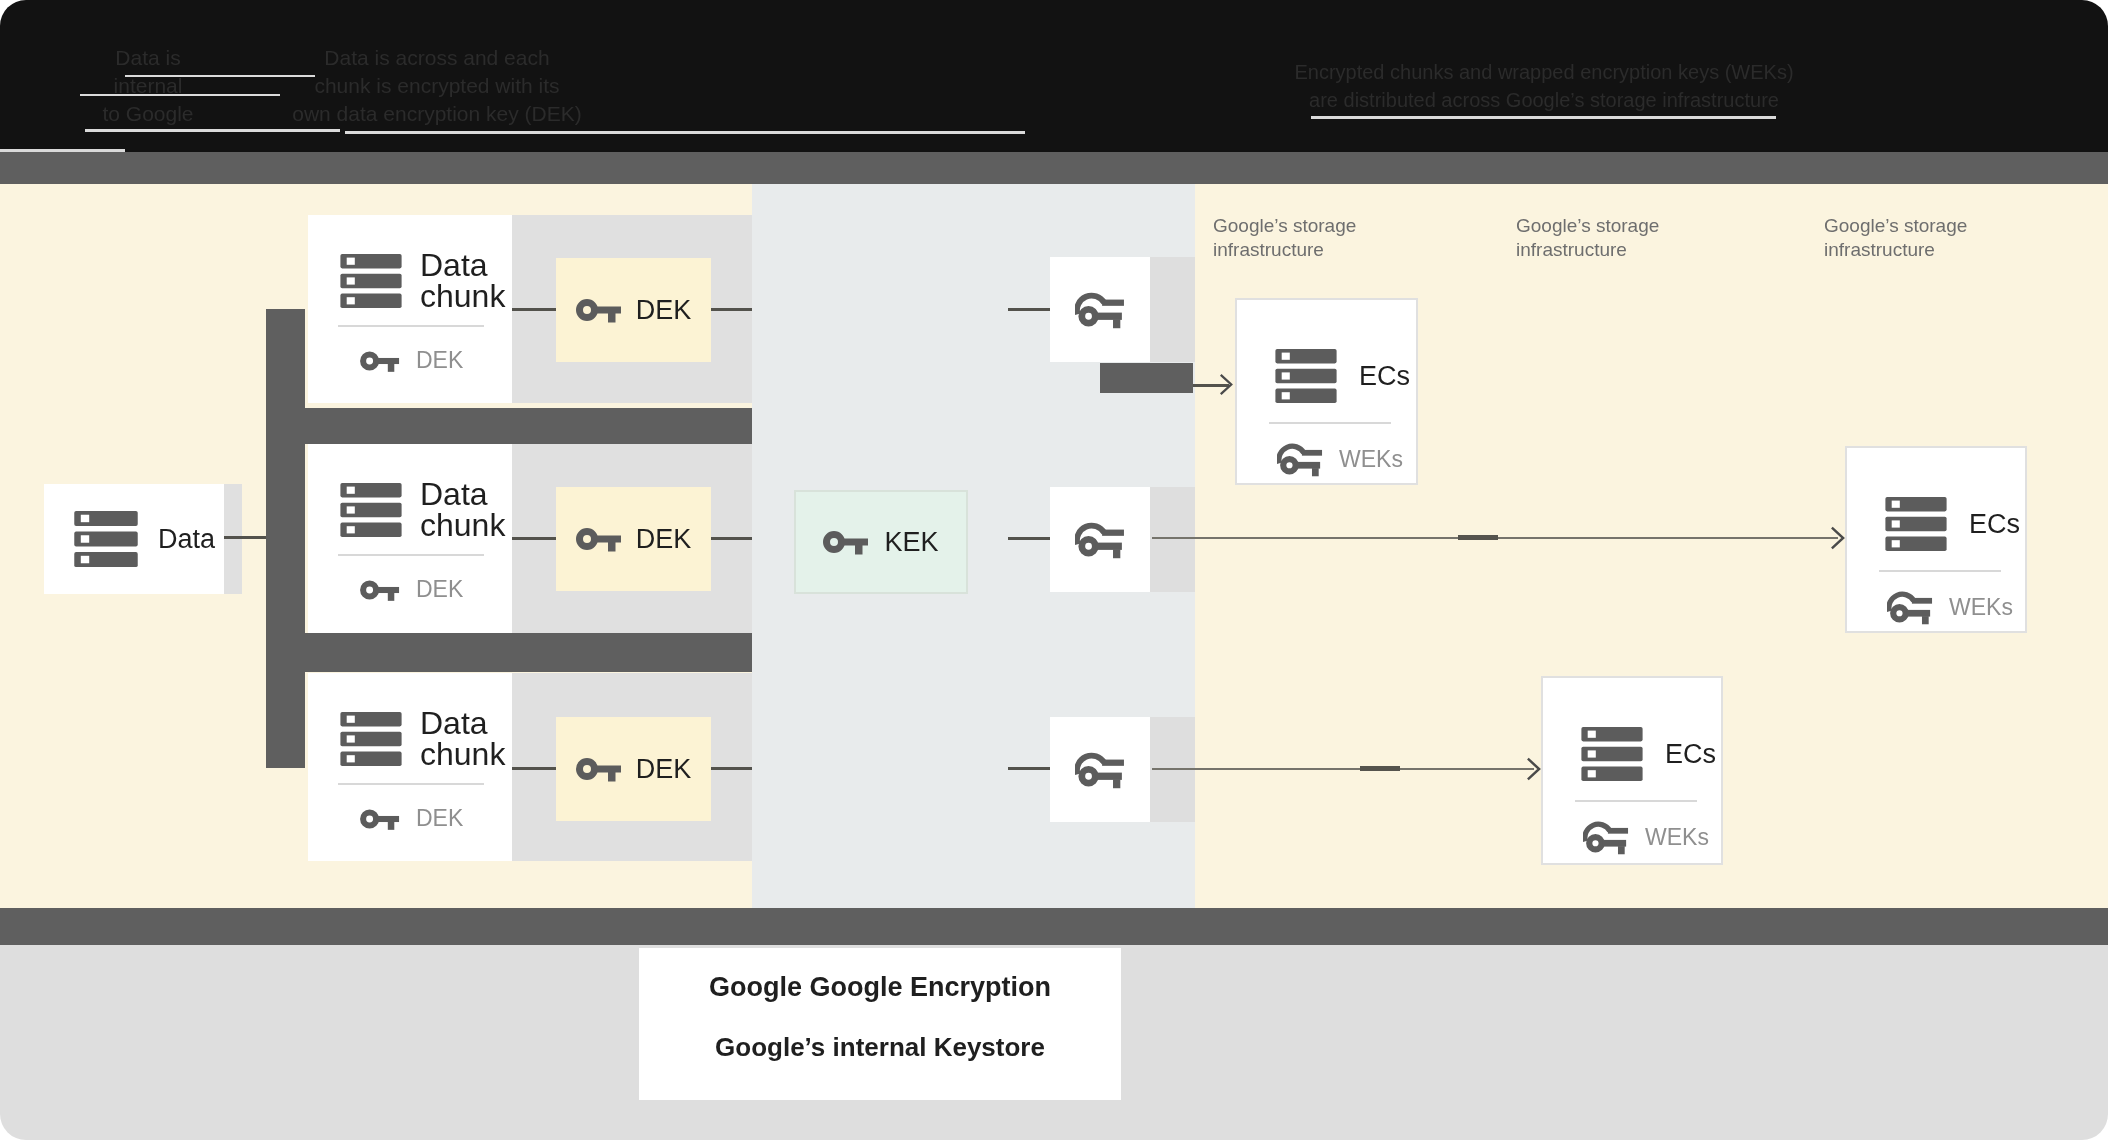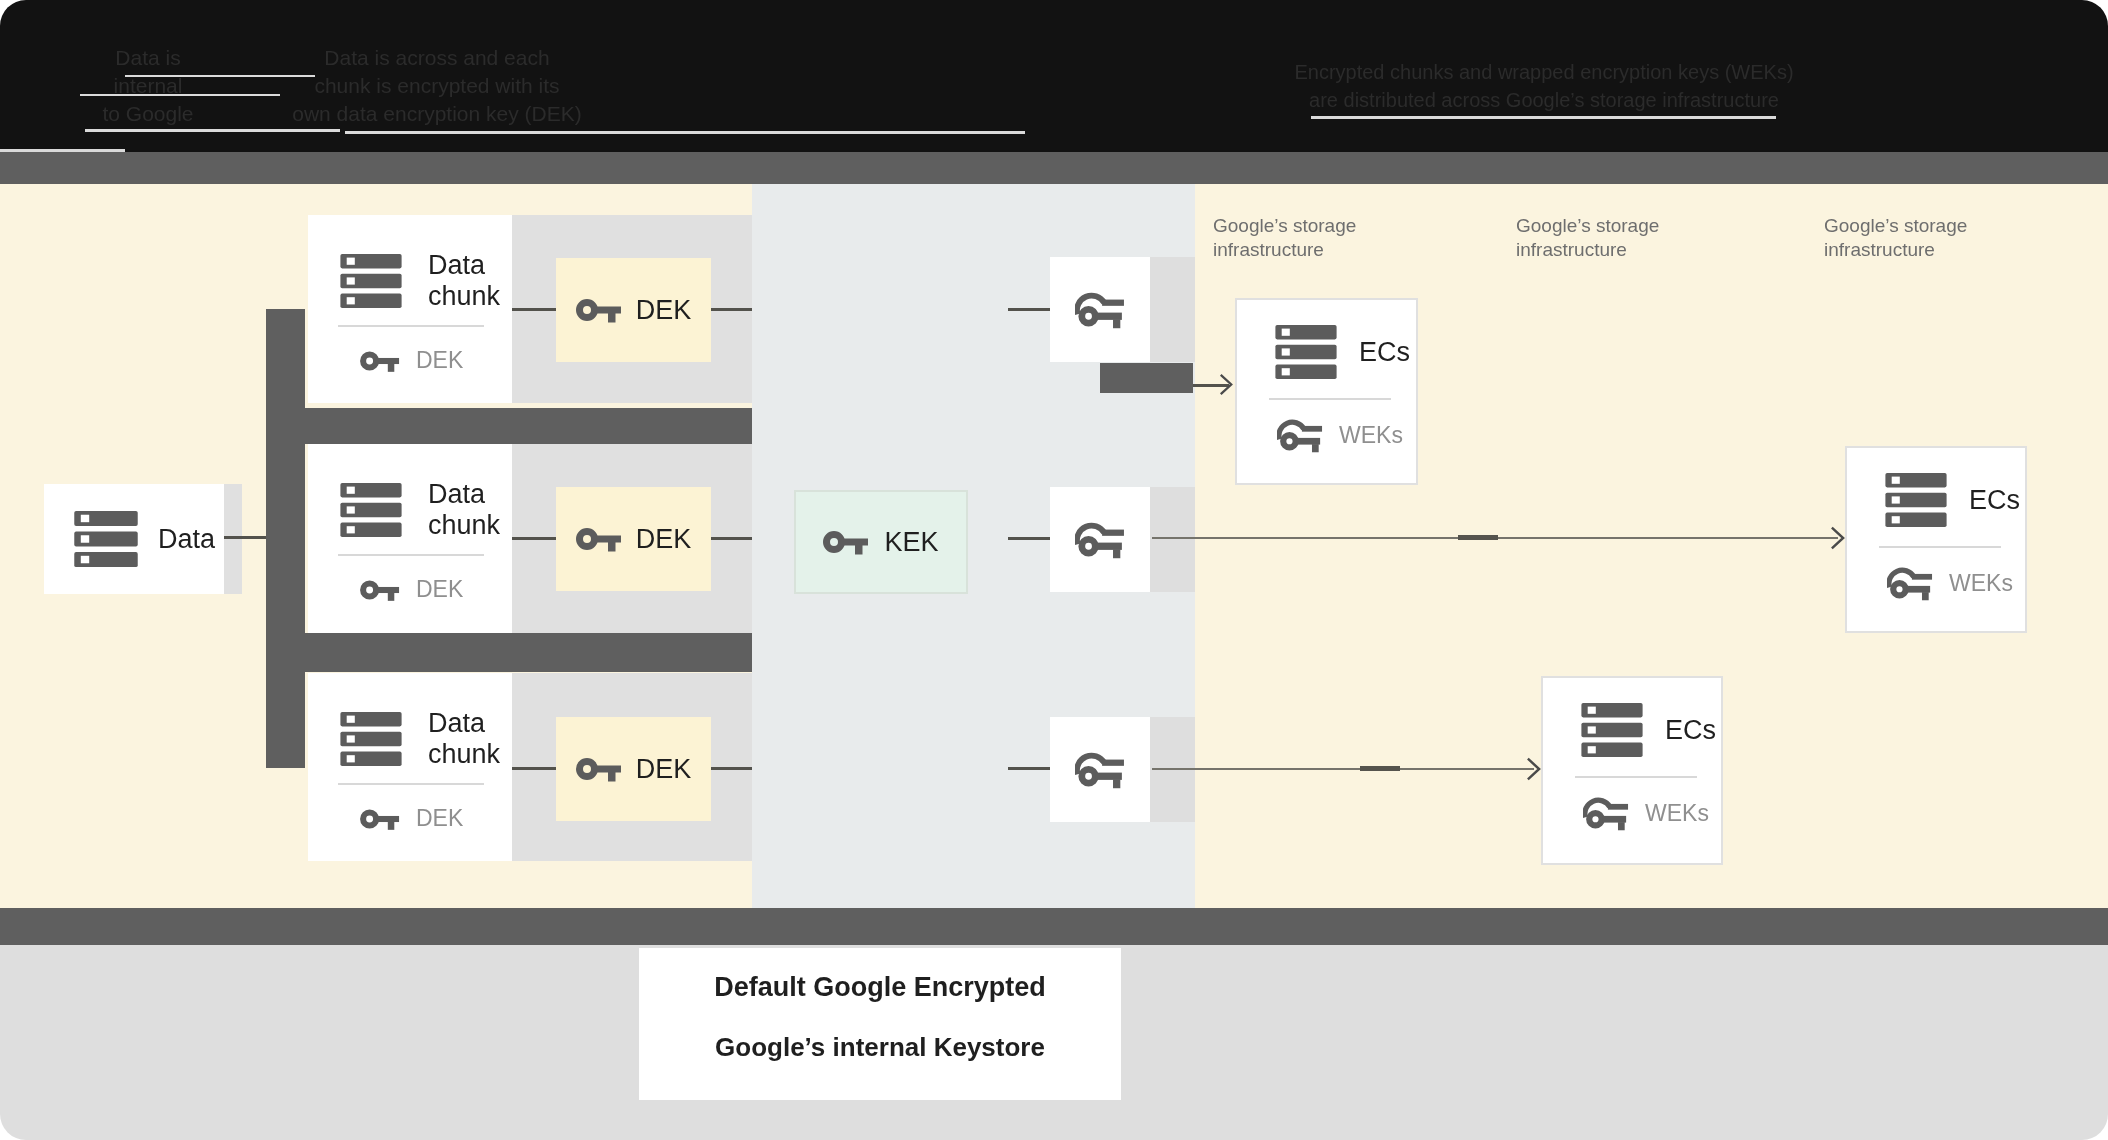--- a/index.html
+++ b/index.html
@@ -24,30 +24,30 @@
   .rowrect{background:#e0e0e0;}
   .darkbar{background:#5f5f5f;}
   .hline{background:#53524c;height:3px;}
   .thinline{background:#75736b;height:2px;}
   .thickseg{background:#55534d;height:5px;}
 
   
   .data-box{left:44px;top:484px;width:180px;height:110px;background:#fff;display:flex;align-items:center;padding-left:30px;box-sizing:border-box;gap:20px;}
   .chunk-box{left:308px;width:204px;height:188px;background:#fff;box-sizing:border-box;padding-top:28px;}
   .box-row{display:flex;align-items:center;margin-left:32px;gap:18px;height:76px;}
-  .chunk-title{font-size:27px;line-height:31px;color:#1f1f1f;width:90px;margin-left:8px;}
+  .chunk-title{font-size:32px;line-height:31px;color:#1f1f1f;width:90px;}
   .divider{height:2px;background:#d8d8d8;width:146px;margin:6px 0 0 30px;}
   .key-row{margin-top:20px;margin-left:52px;display:flex;align-items:center;gap:16px;}
   .sub-label{font-size:23px;color:#8f8f8f;}
   .box-label{font-size:27px;color:#1f1f1f;}
   .dek-box{left:556px;width:155px;height:104px;background:#fcf3d4;display:flex;align-items:center;justify-content:center;gap:14px;}
   .kek-box{left:794px;top:490px;width:174px;height:104px;background:#e4f2ea;border:2px solid #d8e2da;box-sizing:border-box;display:flex;align-items:center;justify-content:center;gap:15px;}
   .keybox{left:1050px;width:100px;height:105px;background:#fff;display:flex;align-items:center;justify-content:center;}
   .keybox-gray{left:1150px;width:45px;height:105px;background:#dedede;}
-  .ecs-box{width:183px;height:187px;background:#fff;border:2px solid #e0e0e0;box-sizing:border-box;padding-top:16px;}
+  .ecs-box{width:183px;height:187px;background:#fff;border:2px solid #e0e0e0;box-sizing:border-box;padding-top:40px;}
   .ecs-row{display:flex;align-items:center;margin-left:38px;gap:22px;height:72px;}
   .ecs-divider{height:2px;background:#d8d8d8;width:122px;margin:10px 0 0 32px;}
   .ecs-keyrow{margin-top:18px;margin-left:40px;display:flex;align-items:center;gap:16px;}
 
   .storage-label{font-size:19px;line-height:24px;color:#6e6e6e;}
 
   
   .caption-box{left:639px;top:948px;width:482px;height:152px;background:#fff;text-align:center;box-sizing:border-box;padding-top:24px;color:#1f1f1f;}
   .caption-title{font-size:27px;font-weight:bold;}
   .caption-body{margin-top:28px;font-size:26px;line-height:32px;}
@@ -315,19 +315,19 @@
     <div class="ecs-keyrow">
       <svg class="icon" width="46" height="35">
           <use href="#ic-wkey"></use>
         </svg>
       <span class="sub-label">WEKs</span>
     </div>
   </div>
 
   <div class="abs bottom-area"></div>
   <div class="abs caption-box">
-    <div class="caption-title">Default Google Encrypted</div>
+    <div class="caption-title">Google Google Encryption</div>
     <div class="caption-body">
       <div class="bold">Google’s internal Keystore</div>
     </div>
   </div>
 
 </div>
 
 </body></html>

